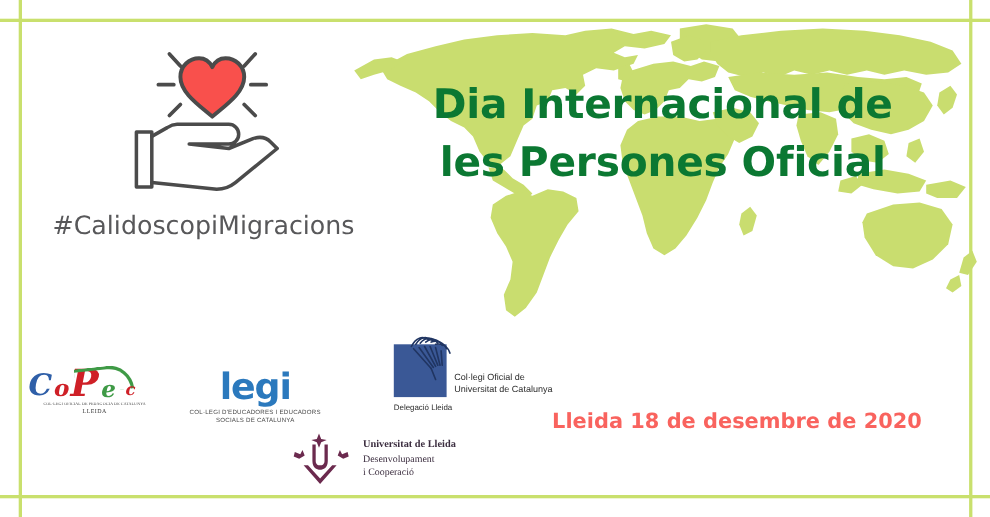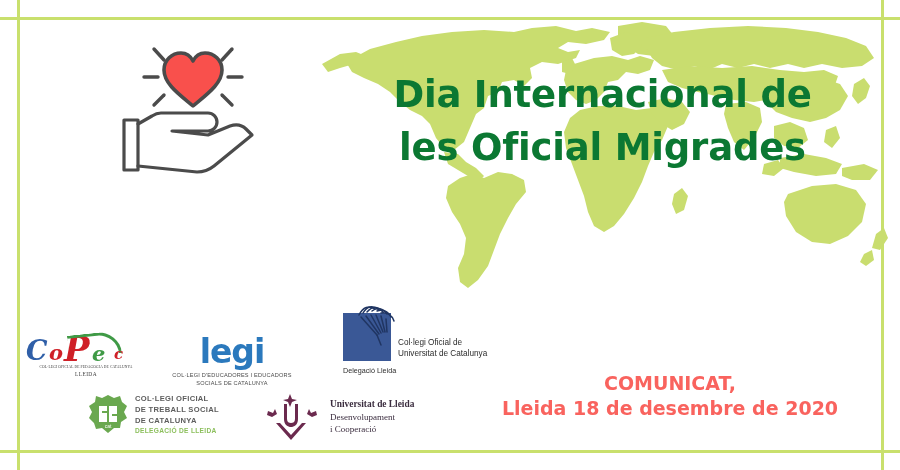--- a/index.html
+++ b/index.html
@@ -163,21 +163,21 @@
     margin-top: 3px;
     font-family: "Liberation Sans", sans-serif;
     font-size: 5.6px;
     letter-spacing: 0.2px;
     color: #4a4a4a;
     line-height: 1.5;
     white-space: nowrap;
   }
 
   
-  #logo-copc { left: 319px; top: 8px; width: 145px; padding-left: 24px; }
+  #logo-copc { left: 334px; top: 8px; width: 145px; padding-left: 24px; }
   #copc-row { display: flex; align-items: flex-end; }
   #copc-mark {
     width: 48px; height: 48px;
     background: #3a5896;
     position: relative;
     flex: 0 0 auto;
   }
   #copc-mark svg { position: absolute; left: 10px; top: -12px; width: 52px; height: 52px; }
   #copc-names {
     margin-left: 7px;
@@ -284,21 +284,21 @@
         <path d="M470 176 L494 168 L518 166 L538 172 L548 186 L544 204 L530 218 L512 226 L494 224 L478 214 L468 198 L466 184 Z"></path>
 
         <path d="M558 216 L566 210 L570 220 L562 232 L554 230 Z"></path>
         <path d="M546 236 L554 232 L556 242 L548 248 L542 244 Z"></path>
       </g>
     </svg>
   </div>
 
   <div id="title-block">
     <span class="title-line">Dia Internacional de</span>
-    <span class="title-line">les Oficial Migrades</span>
+    <span class="title-line">les Persones Oficial</span>
   </div>
 
   <div id="hand-heart-icon">
     <svg viewBox="0 0 170 155" xmlns="http://www.w3.org/2000/svg">
       <g stroke="#4b4b4b" stroke-width="3.4" stroke-linecap="round" fill="none">
         <line x1="46" y1="17" x2="56" y2="28"></line>
         <line x1="124" y1="17" x2="114" y2="28"></line>
         <line x1="36" y1="45" x2="50" y2="45"></line>
         <line x1="134" y1="45" x2="120" y2="45"></line>
         <line x1="46" y1="73" x2="56" y2="63"></line>
@@ -306,24 +306,24 @@
       </g>
       <path d="M85 74 C72 63 56 52 56 38 C56 28 64 21 73 21 C79 21 83 25 85 29 C87 25 91 21 97 21 C106 21 114 28 114 38 C114 52 98 63 85 74 Z" fill="#f9504c" stroke="#4b4b4b" stroke-width="3.6" stroke-linejoin="round"></path>
       <g stroke="#4b4b4b" stroke-width="3.2" fill="none" stroke-linejoin="round" stroke-linecap="round">
         <rect x="16" y="88" width="14" height="50"></rect>
         <path d="M30 92 L44 84 C47 82 50 81 53 81 L100 81 C105 81 109 85 109 90 C109 95 105 99 100 99 L64 99 L100 103 L122 94 C128 92 134 93 138 97 L144 103 L106 134 C101 138 95 140 89 140 L30 134"></path>
       </g>
     </svg>
   </div>
 
   <div id="hashtags">
+    <span class="hashtag">#CalidoscopiMigracions</span>
   </div>
 
   <div id="comunicat-block">
-    <span class="comunicat-line">COMUNICAT,</span>
     <span class="comunicat-line">Lleida 18 de desembre de 2020</span>
   </div>
 
   <div id="logos-area">
 
     <div class="logo" id="logo-copec">
       <div id="copec-mark">
         <span class="copec-c1">C</span>
         <span class="copec-o">o</span>
         <span class="copec-p">P</span>
@@ -367,36 +367,20 @@
           </svg>
         </div>
         <div id="copc-names">
           <div>Col·legi Oficial de</div>
           <div>Universitat de Catalunya</div>
         </div>
       </div>
       <div id="copc-deleg">Delegació Lleida</div>
     </div>
 
-    <div class="logo" id="logo-tsocial">
-      <div id="tsocial-mark">
-        <svg viewBox="0 0 40 40" xmlns="http://www.w3.org/2000/svg">
-          <path d="M20 1 L26 4 L32 2 L34 8 L39 12 L36 18 L39 24 L33 28 L32 34 L26 34 L20 39 L14 34 L8 35 L6 29 L1 24 L4 18 L1 12 L7 8 L8 2 L14 4 Z" fill="#6aa84f"></path>
-          <path d="M11 12 L19 12 L19 17 L14 17 L14 19 L19 19 L19 28 L11 28 Z" fill="#ffffff"></path>
-          <path d="M21 12 L29 12 L29 20 L24 20 L24 22 L29 22 L29 28 L21 28 Z" fill="#ffffff"></path>
-          <text x="20" y="34" font-family="Liberation Sans, sans-serif" font-size="5" fill="#ffffff" text-anchor="middle">cat</text>
-        </svg>
-      </div>
-      <div id="tsocial-text">
-        <div>COL·LEGI OFICIAL</div>
-        <div>DE TREBALL SOCIAL</div>
-        <div>DE CATALUNYA</div>
-        <div class="deleg">DELEGACIÓ DE LLEIDA</div>
-      </div>
-    </div>
 
     <div class="logo" id="logo-udl">
       <div id="udl-mark">
         <svg viewBox="0 0 60 48" xmlns="http://www.w3.org/2000/svg">
           <g fill="#6b2a4e">
             <path d="M28 1 L30 6 L35 7 L30 9 L28 14 L26 9 L21 7 L26 6 Z"></path>
             <path d="M22 11 L25 11 L25 26 C25 29 27 30 29 30 C31 30 33 29 33 26 L33 11 L36 11 L36 26 C36 32 32 34 29 34 C26 34 22 32 22 26 Z"></path>
             <path d="M14 30 L29 47 L44 30 L40 30 L29 42 L18 30 Z"></path>
             <path d="M6 18 L11 20 L13 16 L15 21 L10 24 L5 22 Z"></path>
             <path d="M54 18 L49 20 L47 16 L45 21 L50 24 L55 22 Z"></path>

